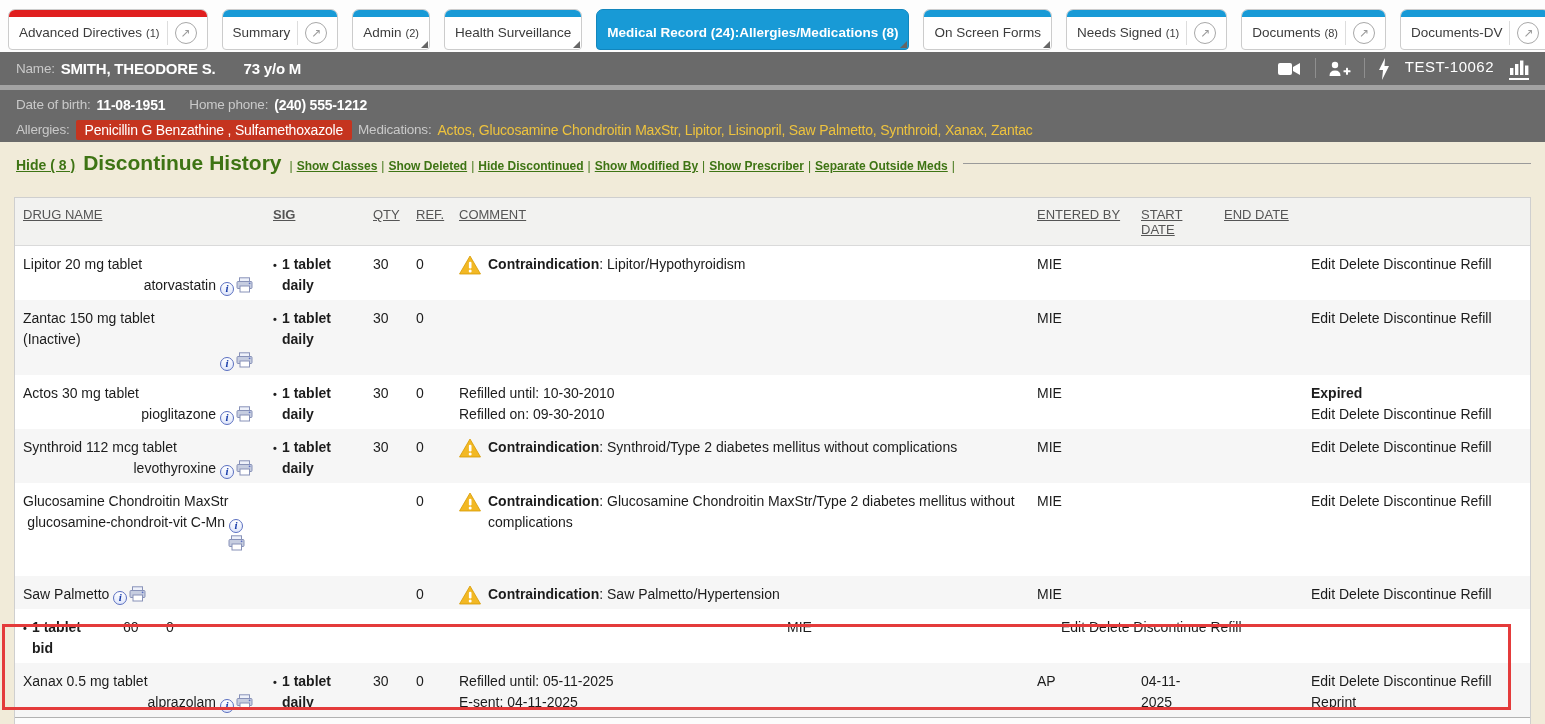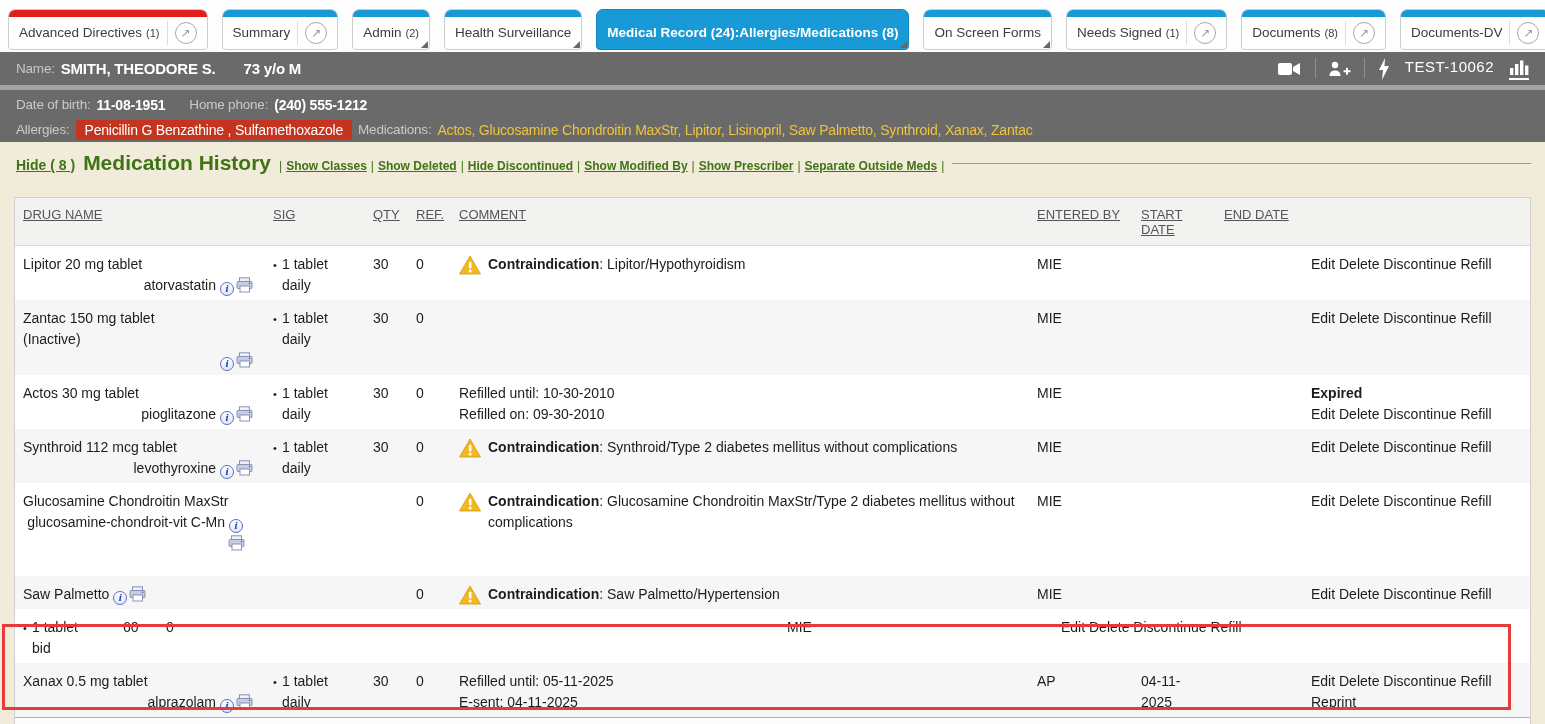--- a/index.html
+++ b/index.html
@@ -50,21 +50,21 @@
   .mh-links::after { content:"|"; font-weight:normal; }
   .tailline { flex:1; border-top:1px solid #9a9a9a; align-self:center; margin-left:8px; }
 
   .medtable { margin:0 14px; background:#fff; border:1px solid #cfcfcf; }
   .thead, .trow { display:flex; width:100%; }
   .thead { background:#f2f2f0; border-bottom:1px solid #dadada; height:48px; }
   .th { font-size:13px; color:#555; padding:9px 6px 4px 8px; flex:none; }
   .th span { text-decoration:underline; cursor:pointer; }
   .th.no-u span { text-decoration:none; cursor:default; }
   .c { padding:8px 6px 4px 8px; flex:none; font-size:14px; color:#1c1c1c; line-height:21px; }
-  .w-drug { width:250px; } .w-sig { width:100px; } .w-qty { width:43px; } .w-ref { width:43px; }
+  .w-drug { width:250px; } .w-sig { width:100px;font-weight:bold; } .w-qty { width:43px; } .w-ref { width:43px; }
   .w-comment { width:578px; } .w-entered { width:104px; } .w-start { width:83px; padding-right:22px; } .w-end { width:87px; } .w-options { width:221px; }
   .trow.alt { background:#f6f6f6; }
   .d1 { max-width:218px; }
   .d2 { text-align:right; padding-right:6px; }
   .sig-flex { display:flex; }
   .blt::before { content:"•"; font-size:11px; line-height:21px; }
   .blt { width:9px; flex:none; }
   .comment-flex { display:flex; gap:7px; }
   .warn { flex:none; margin-top:1px; }
   .opt-bold { font-weight:bold; }
@@ -207,21 +207,21 @@
     <div class="pline">
       <span class="plabel">Allergies:</span>
       <span class="allergy-badge">Penicillin G Benzathine , Sulfamethoxazole</span>
       <span class="plabel">Medications:</span>
       <span class="meds">Actos, Glucosamine Chondroitin MaxStr, Lipitor, Lisinopril, Saw Palmetto, Synthroid, Xanax, Zantac</span>
     </div>
   </div>
 
   <div class="mh-head">
     <a class="hide-link">Hide ( 8 )</a>
-    <span class="mh-title">Medication History</span>
+    <span class="mh-title">Discontinue History</span>
     <span class="mh-links">
       <a>Show Classes</a>
       <a>Show Deleted</a>
       <a>Hide Discontinued</a>
       <a>Show Modified By</a>
       <a>Show Prescriber</a>
       <a>Separate Outside Meds</a>
     </span>
     <span class="tailline"></span>
   </div>

